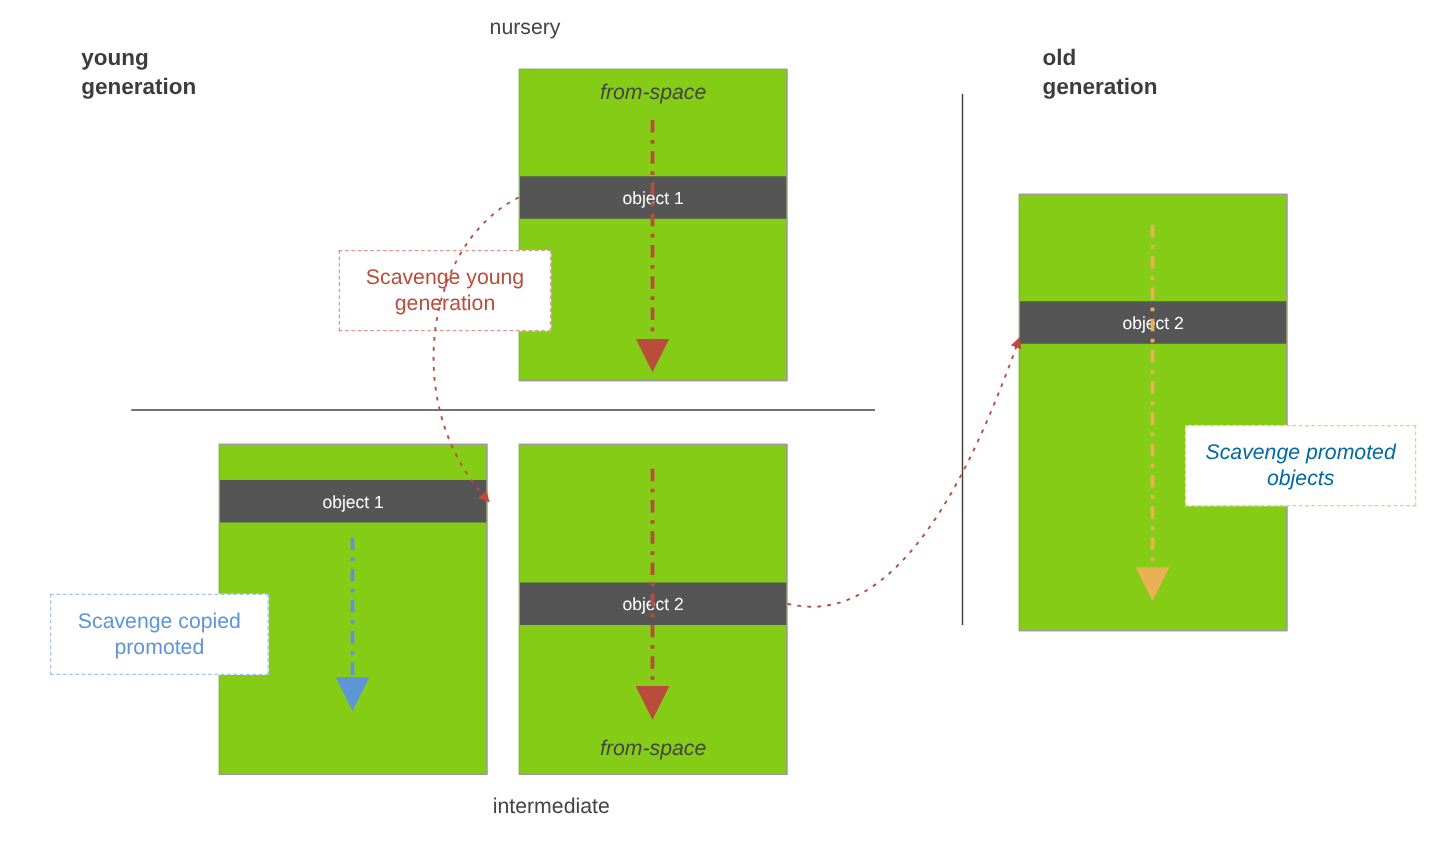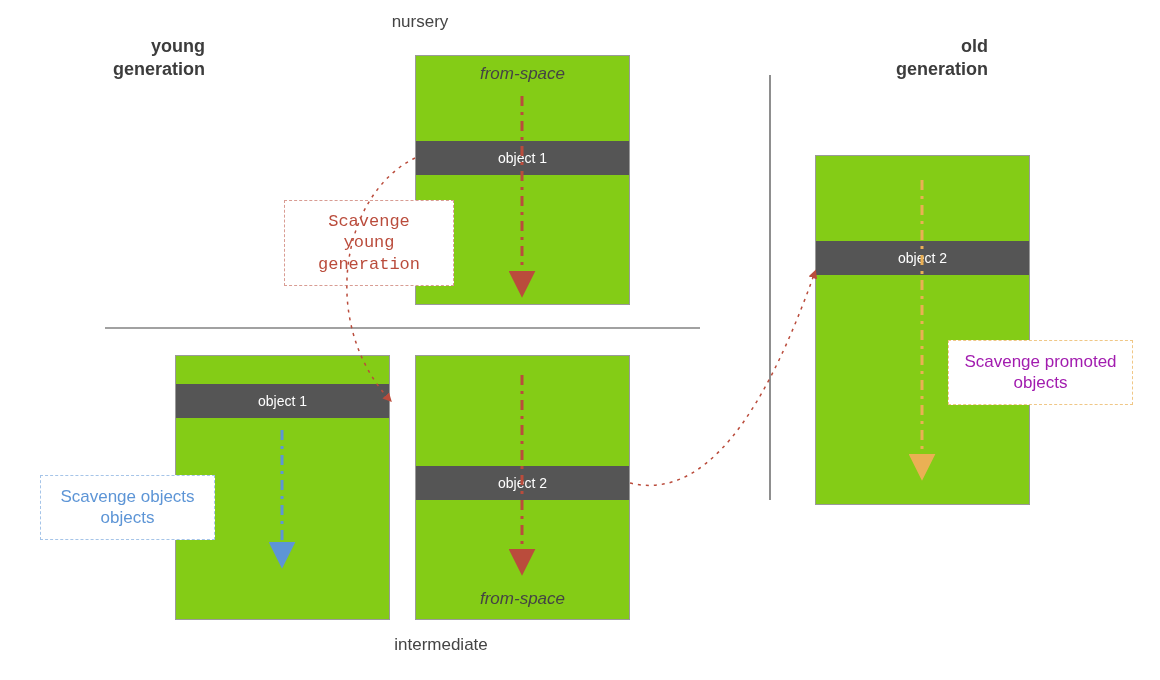--- a/index.html
+++ b/index.html
@@ -13,21 +13,21 @@
   }
   .stage {
     position: relative;
     width: 1160px;
     height: 680px;
   }
   .heading {
     position: absolute;
     font-weight: 700;
     font-size: 18px;
-    text-align: right;
+    text-align: left;
     line-height: 1.25;
   }
   .label {
     position: absolute;
     font-size: 17px;
     color: #444;
     text-align: center;
   }
   .italic { font-style: italic; }
   .box {
@@ -51,38 +51,38 @@
     position: absolute;
     box-sizing: border-box;
     padding: 10px 14px;
     font-size: 17px;
     text-align: center;
     background: #fff;
     line-height: 1.25;
   }
   .callout.red    { color:#ba4c3c; border: 1px dashed rgba(186,76,60,0.55); }
   .callout.blue   { color:#5d95d6; border: 1px dashed rgba(93,149,214,0.55); }
-  .callout.orange { color:#a21caf; border: 1px dashed rgba(234,176,84,0.70); }
+  .callout.orange { color:#0369a1; border: 1px dashed rgba(234,176,84,0.70); font-style: italic; }
   svg.overlay {
     position: absolute;
     left: 0; top: 0;
     width: 1160px;
     height: 680px;
     pointer-events: none;
   }
 </style>
 </head>
 <body>
 
 <div class="stage">
 
   <div class="heading" style="left:65px; top:35px; width:140px;">
     <span>young<br>generation</span>
   </div>
-  <div class="heading" style="left:858px; top:35px; width:130px;">
+  <div class="heading" style="left:834px; top:35px; width:130px;">
     <span>old<br>generation</span>
   </div>
 
   <div class="label" style="left:370px; top:12px; width:100px;">nursery</div>
   <div class="label" style="left:371px; top:635px; width:140px;">intermediate</div>
 
   <div class="box" style="left:415px; top:55px; width:215px; height:250px;">
     <div class="label italic" style="left:0; right:0; top:8px;">from-space</div>
     <div class="bar" style="top:85px;">
       <span>object 1</span>
@@ -101,23 +101,23 @@
     </div>
     <div class="label italic" style="left:0; right:0; bottom:10px;">from-space</div>
   </div>
 
   <div class="box" style="left:815px; top:155px; width:215px; height:350px;">
     <div class="bar" style="top:85px;">
       <span>object 2</span>
     </div>
   </div>
 
-  <div class="callout red" style="left:284px; top:200px; width:170px;font-family:Liberation Mono, monospace;">Scavenge young generation</div>
+  <div class="callout red" style="left:271px; top:200px; width:170px;">Scavenge young generation</div>
 
-  <div class="callout blue" style="left:40px; top:475px; width:175px;">Scavenge objects objects</div>
+  <div class="callout blue" style="left:40px; top:475px; width:175px;">Scavenge copied promoted</div>
 
   <div class="callout orange" style="left:948px; top:340px; width:185px;">Scavenge promoted objects</div>
 
   <svg class="overlay" viewBox="0 0 1160 680">
     <defs>
       <marker id="arrow-red" viewBox="0 0 10 10" refX="6" refY="5" markerWidth="9" markerHeight="9" orient="auto-start-reverse">
         <path d="M0,0 L10,5 L0,10 Z" fill="#ba4c3c"></path>
       </marker>
       <marker id="arrow-blue" viewBox="0 0 10 10" refX="6" refY="5" markerWidth="9" markerHeight="9" orient="auto-start-reverse">
         <path d="M0,0 L10,5 L0,10 Z" fill="#5d95d6"></path>

